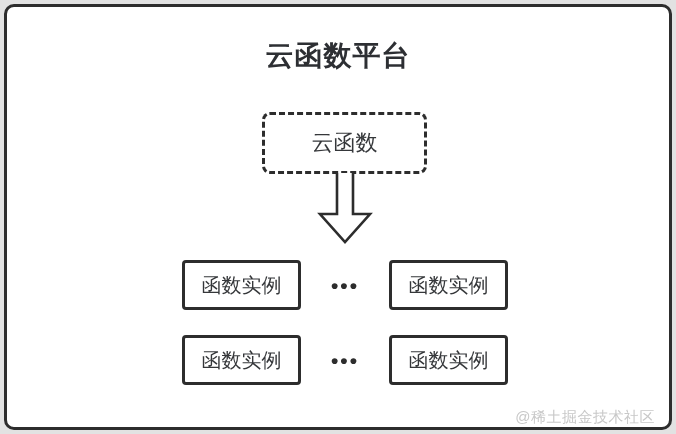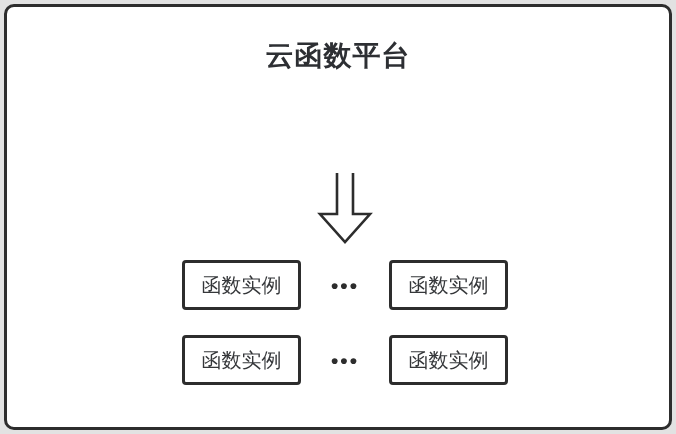--- a/index.html
+++ b/index.html
@@ -89,20 +89,23 @@
   }
 </style>
 </head>
 <body>
 
 <div class="canvas">
   <div class="card">
 
     <div class="title">云函数平台</div>
 
+    <div class="root-node">
+      <span>云函数</span>
+    </div>
 
     <svg class="arrow-svg" viewBox="0 0 58 71" xmlns="http://www.w3.org/2000/svg">
       <path d="M 21 0 L 21 41 L 4 41 L 29 69 L 54 41 L 37 41 L 37 0" fill="#ffffff" stroke="#2d2d2d" stroke-width="2.6" stroke-linejoin="miter"></path>
     </svg>
 
     <div class="node r1 c1">
       <span>函数实例</span>
     </div>
     <div class="dots r1">•••</div>
     <div class="node r1 c2">
@@ -110,14 +113,15 @@
     </div>
 
     <div class="node r2 c1">
       <span>函数实例</span>
     </div>
     <div class="dots r2">•••</div>
     <div class="node r2 c2">
       <span>函数实例</span>
     </div>
 
+    <div class="watermark">@稀土掘金技术社区</div>
   </div>
 </div>
 
 </body></html>

